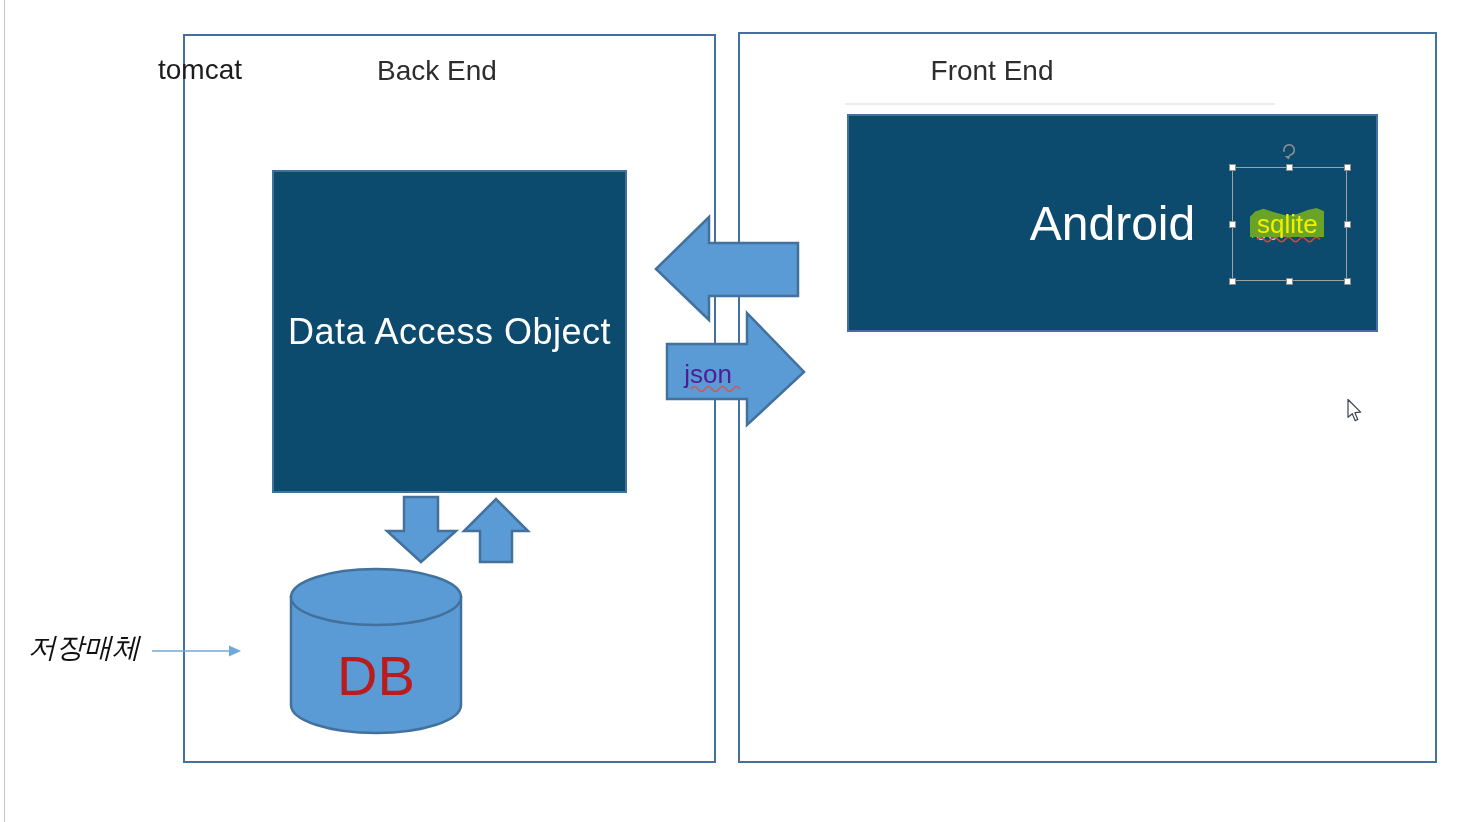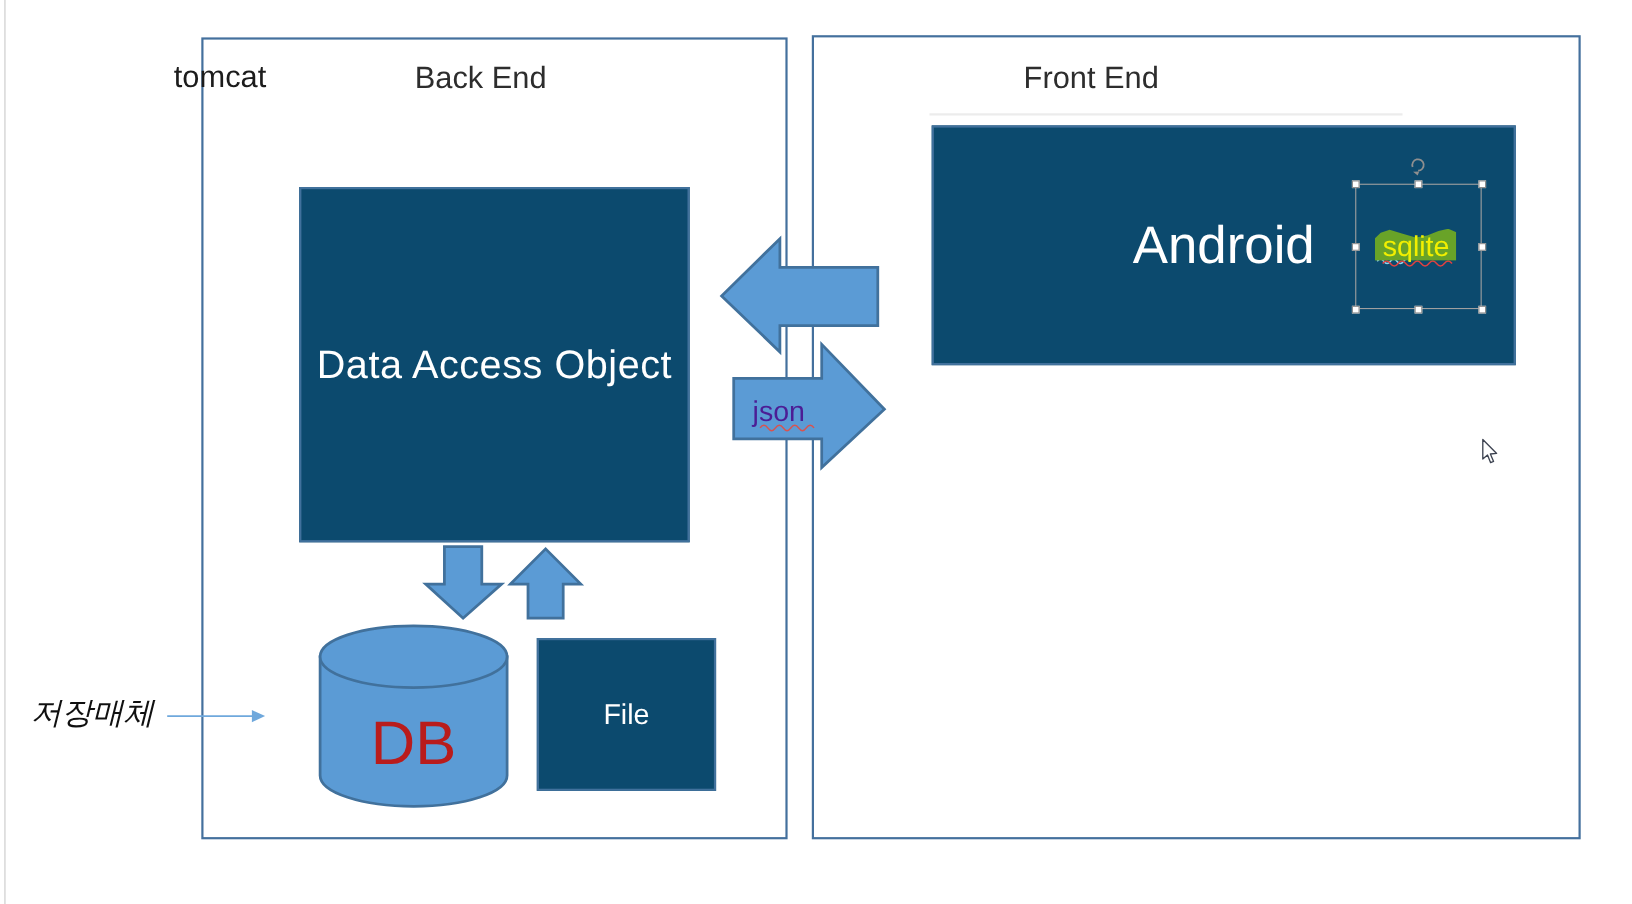--- a/index.html
+++ b/index.html
@@ -64,23 +64,20 @@
   <div class="lbl backend-title">Back End</div>
   <div class="lbl frontend-title">Front End</div>
   <div class="lbl storage">저장매체</div>
 
   <div class="shape dao">
     <span>Data Access Object</span>
   </div>
   <div class="shape android">
     <span>Android</span>
   </div>
-  <div class="shape file">
-    <span>File</span>
-  </div>
 
   <svg class="svg-layer" viewBox="0 0 1484 822" xmlns="http://www.w3.org/2000/svg">
 
     <g>
       <path d="M291,597 V705 A85,28 0 0 0 461,705 V597 Z" fill="#5b9bd5" stroke="#41719c" stroke-width="2.5"></path>
       <ellipse cx="376" cy="597" rx="85" ry="28" fill="#5b9bd5" stroke="#41719c" stroke-width="2.5"></ellipse>
     </g>
 
     <path d="M404,497 H438 V531 H456 L421,562 L387,531 H404 Z" fill="#5b9bd5" stroke="#41719c" stroke-width="2.5"></path>
     <path d="M480,562 V531 H464 L496,499 L528,531 H512 V562 Z" fill="#5b9bd5" stroke="#41719c" stroke-width="2.5"></path>

